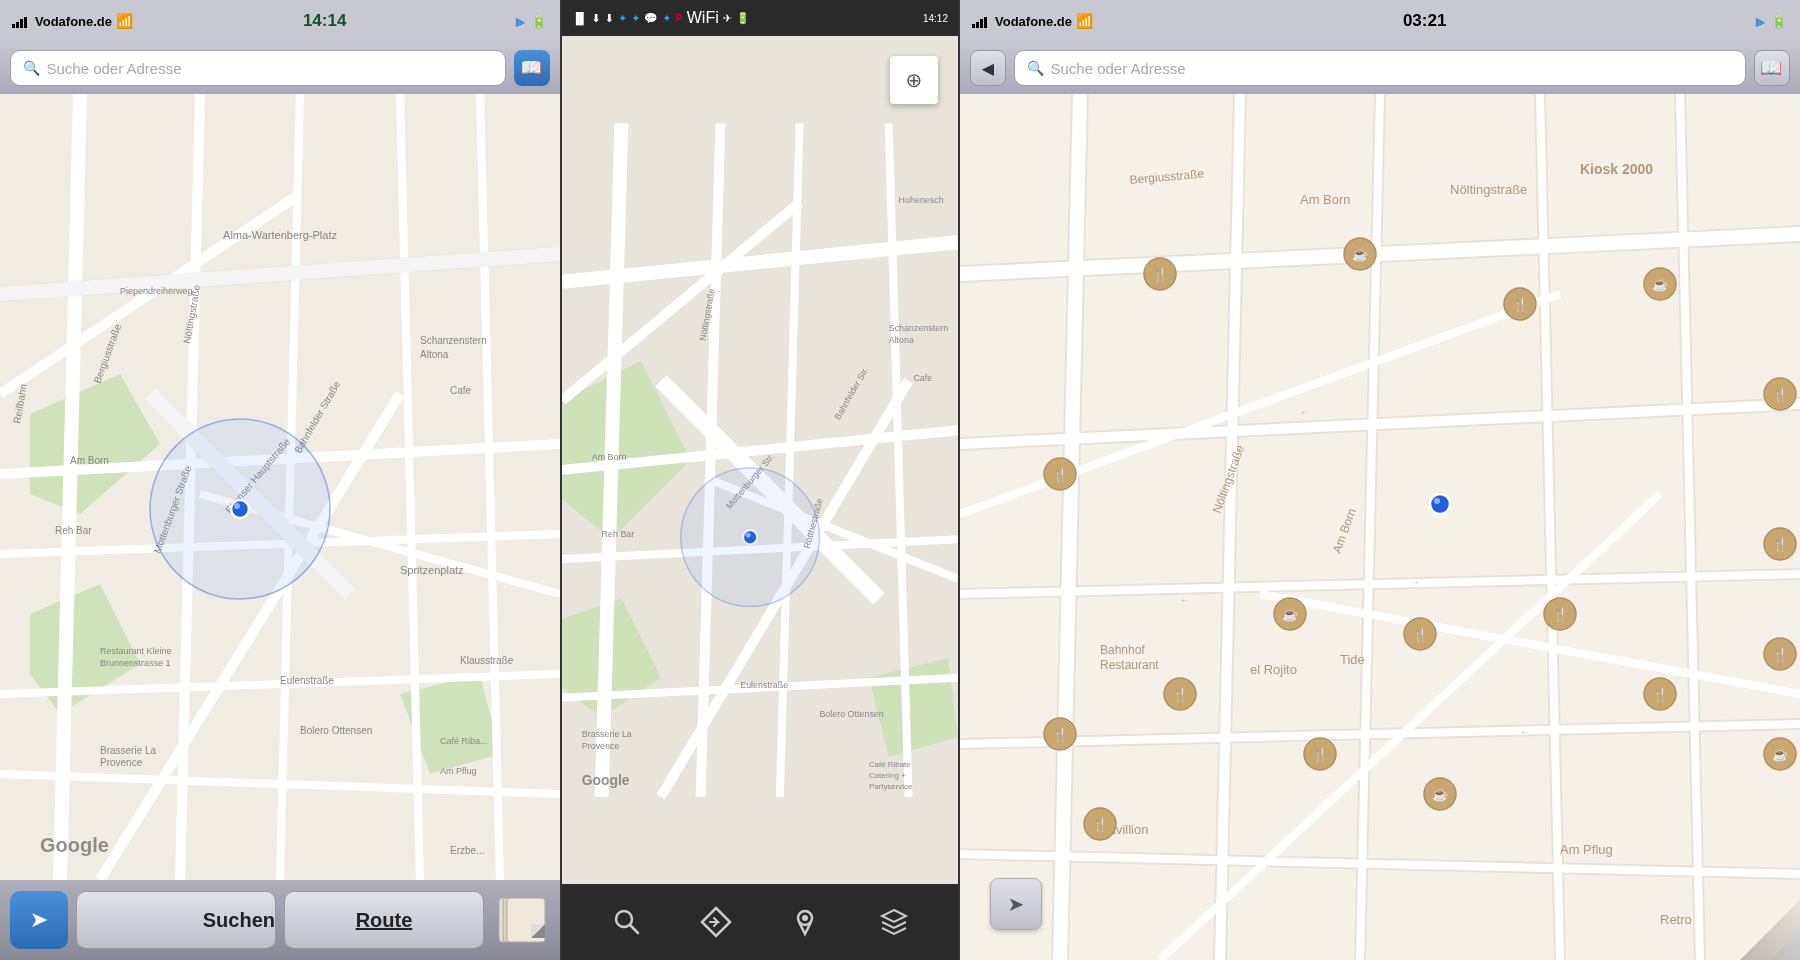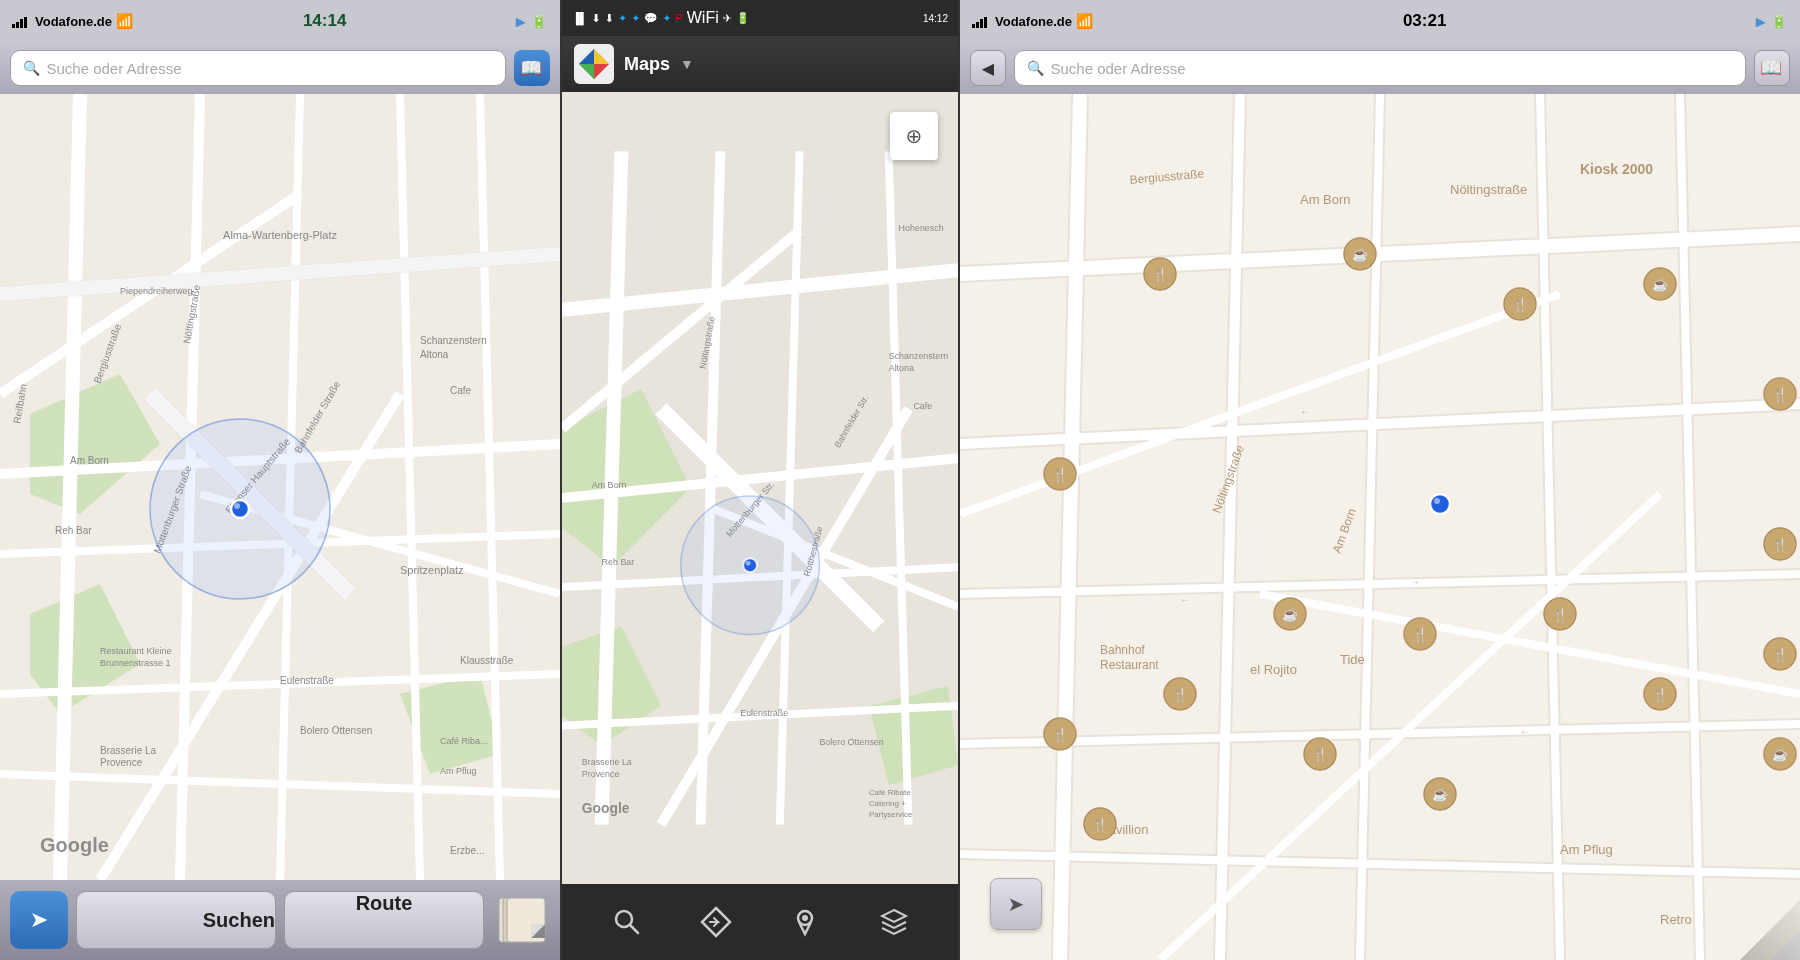--- a/index.html
+++ b/index.html
@@ -123,25 +123,27 @@
       font-weight: bold;
       color: #222;
       border: 1px solid #999;
     }
     .ios-bottom-route-btn {
       flex: 1;
       height: 58px;
       background: linear-gradient(to bottom, #e0e0e8, #c0c0cc);
       border-radius: 10px;
       display: flex;
+      align-items: center;
       justify-content: center;
       font-size: 20px;
       font-weight: bold;
       color: #222;
       border: 1px solid #999;
+      text-decoration: underline;
     }
     .ios-bottom-pages-btn {
       width: 58px;
       height: 58px;
       display: flex;
       align-items: center;
       justify-content: center;
       flex-shrink: 0;
     }
 
@@ -488,35 +490,20 @@
       <span style="color:#e60023;font-size:11px">P</span>
       <span style="color:#fff;font-size:16px">WiFi</span>
       <span style="color:#fff;font-size:11px">✈</span>
       <span style="color:#4caf50;font-size:11px">🔋</span>
     </div>
     <div class="android-status-right">
       <span>14:12</span>
     </div>
   </div>
 
-  <div class="android-app-bar">
-    <div class="android-app-icon">
-      <svg width="40" height="40" viewBox="0 0 40 40">
-        <rect width="40" height="40" rx="6" fill="#eee"></rect>
-        <polygon points="5,5 35,5 35,35 5,35" fill="none"></polygon>
-        <path d="M5,20 L20,5 L35,20 L20,35 Z" fill="#4a90d9" opacity="0.7"></path>
-        <path d="M5,20 L20,5 L20,20 Z" fill="#2060b0"></path>
-        <path d="M20,5 L35,20 L20,20 Z" fill="#f4c430"></path>
-        <path d="M20,20 L35,20 L20,35 Z" fill="#e04040"></path>
-        <path d="M5,20 L20,20 L20,35 Z" fill="#4caf50"></path>
-      </svg>
-    </div>
-    <span style="color:#fff;font-size:18px;font-weight:bold">Maps</span>
-    <span style="color:#aaa;font-size:14px">▼</span>
-  </div>
 
   <div class="android-map-area">
     <svg class="map-svg" viewBox="0 0 400 680" xmlns="http://www.w3.org/2000/svg">
       <rect width="400" height="680" fill="#e8e4dc"></rect>
 
       <polygon points="0,280 80,240 130,340 50,420 0,380" fill="#c8e0b0" opacity="0.8"></polygon>
       <polygon points="0,500 60,480 100,560 40,600 0,570" fill="#c8e0b0" opacity="0.8"></polygon>
       <polygon points="310,560 390,540 400,620 330,640" fill="#c8e0b0" opacity="0.8"></polygon>
 
       <line x1="0" y1="160" x2="400" y2="120" stroke="#fff" stroke-width="14"></line>

